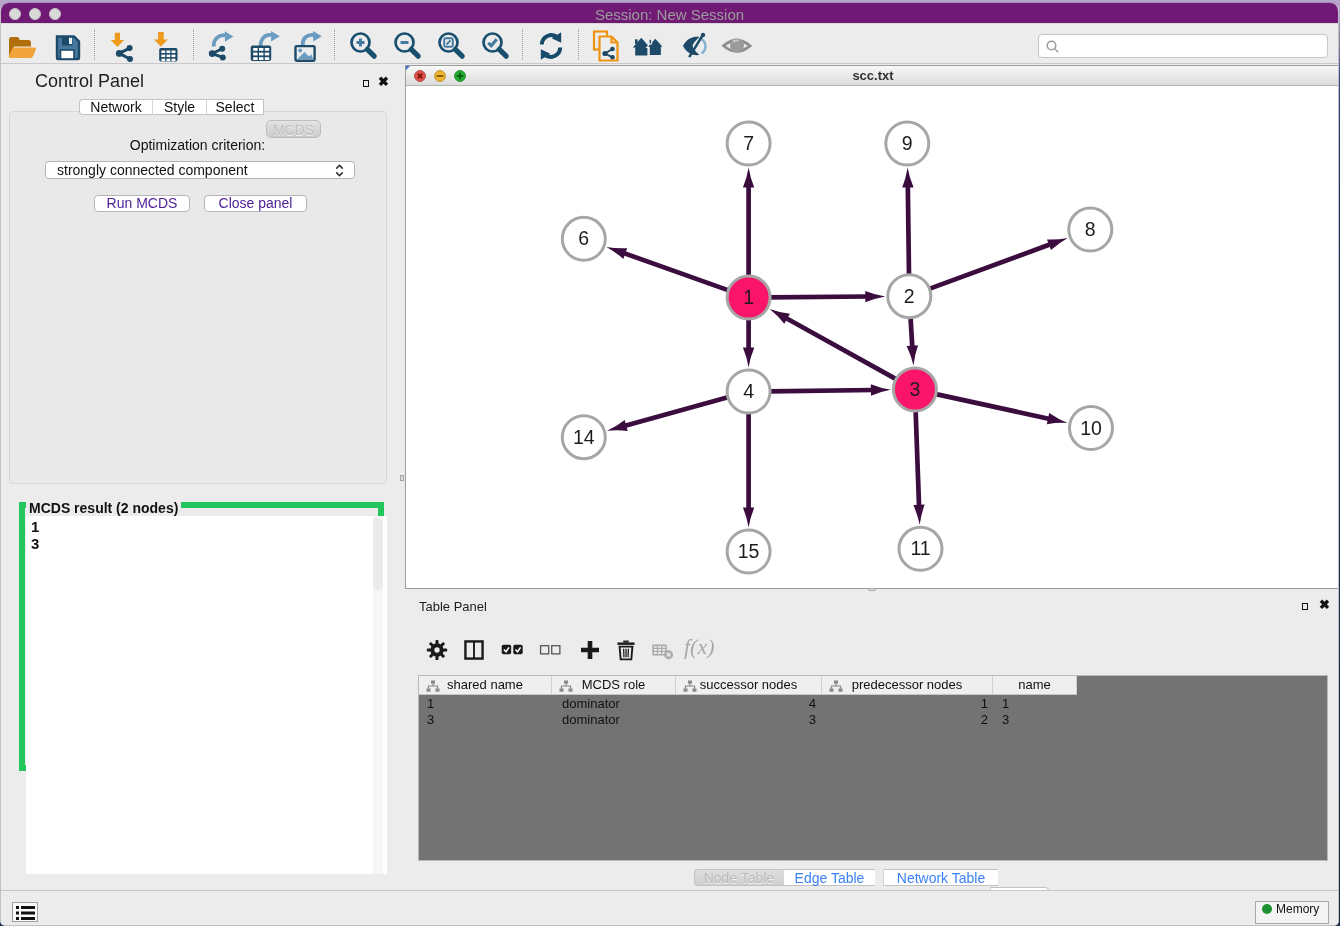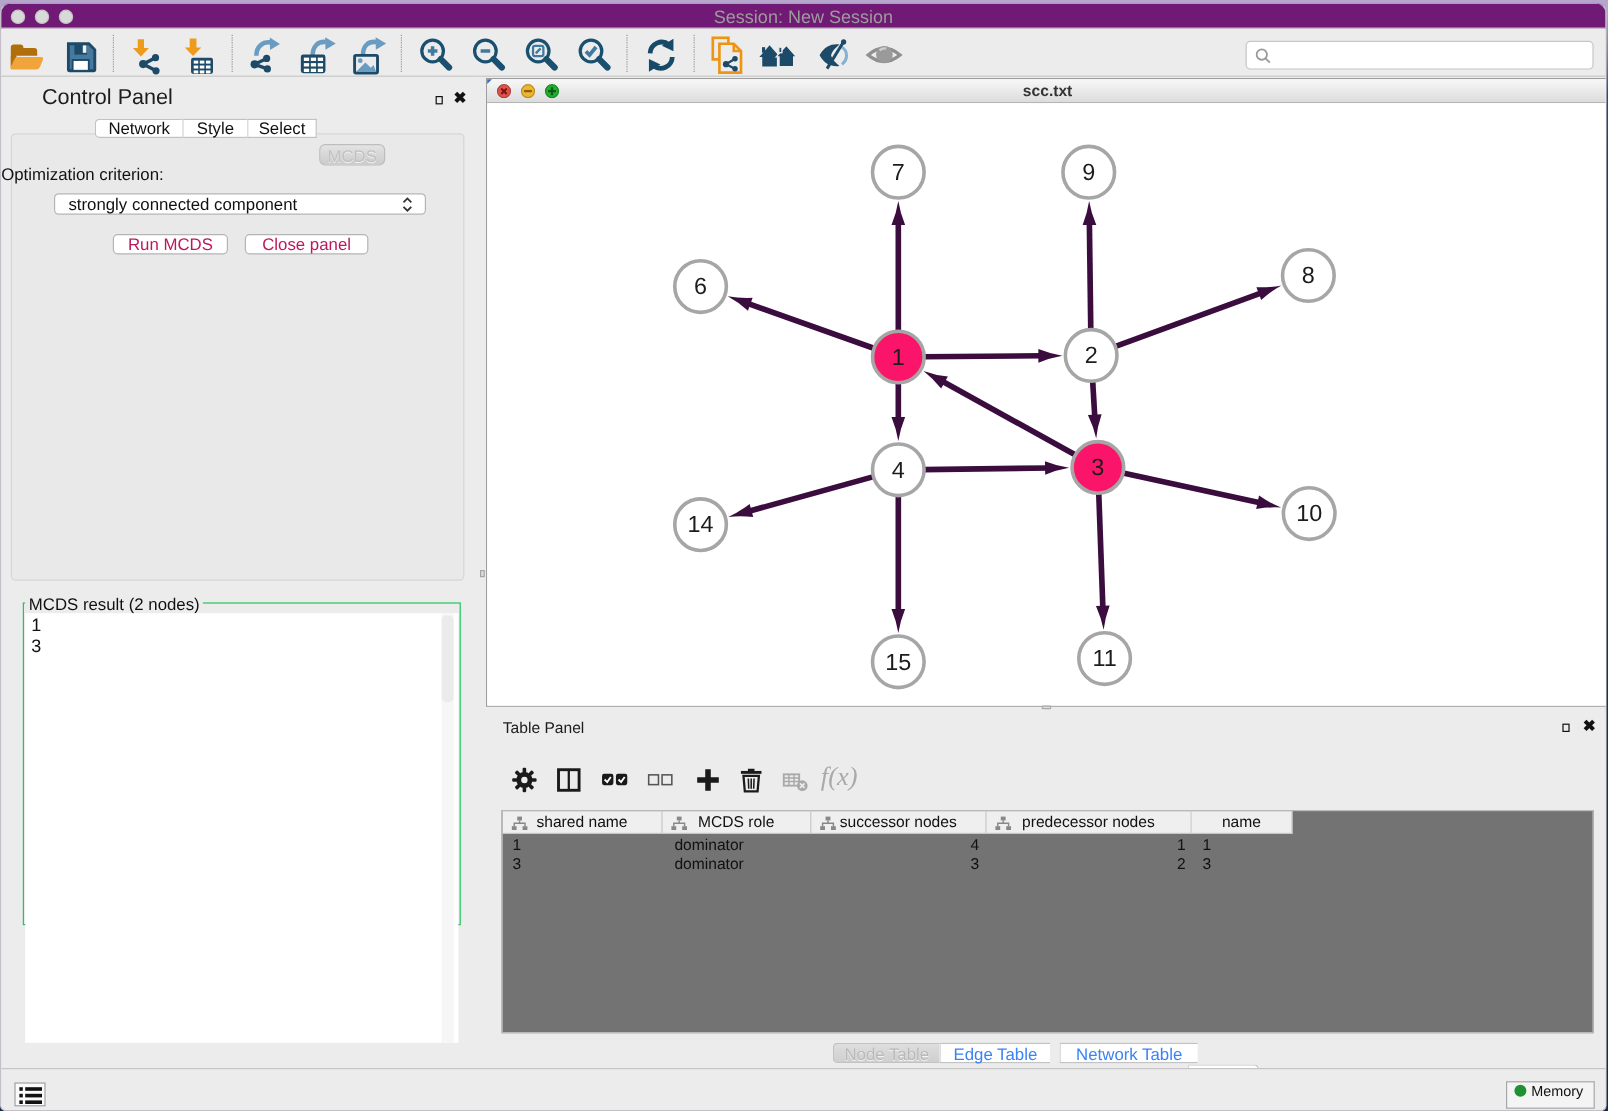--- a/index.html
+++ b/index.html
@@ -15,24 +15,24 @@
 .tbi { position:absolute; top:4px; width:34px; height:34px; overflow:visible; }
 .tbsep { position:absolute; top:4px; height:31px; width:0; border-left:1px dotted #9a9a9a; }
 #searchbox { position:absolute; left:1037px; top:9px; width:290px; height:24px; background:#fff; border:1px solid #c6c6c6; border-radius:4px; }
 
 #cp { position:absolute; left:0; top:62px; width:393px; height:825px; background:#ececec; }
 #cp-title { position:absolute; left:14px; top:6px; font-size:18px; color:#1d1d1d;margin-left:20px; }
 .pan-float { position:absolute; width:6px; height:7px; border:1.4px solid #111; }
 .pan-x { position:absolute; font-size:13px; font-weight:bold; color:#111; }
 .cptab { position:absolute; height:16px; background:#fff; border-top:1px solid #c2c2c2; border-bottom:1px solid #c2c2c2; font-size:14px; color:#111; text-align:center; line-height:15px; }
 #cp-content { position:absolute; left:8px; top:46px; width:378px; height:373px; background:#e9e9e9; border:1px solid #d6d6d6; border-radius:4px; }
-#opt-label { position:absolute; top:72px; width:393px; text-align:left; font-size:14px; color:#111; }
+#opt-label { position:absolute; top:72px; width:393px; text-align:center; font-size:14px; color:#111; }
 #dropdown { position:absolute; left:44px; top:96px; width:310px; height:18px; background:#fff; border:1px solid #b5b5b5; border-radius:4px; font-size:14px; color:#111; line-height:16px; padding-left:11px; }
-.btn { position:absolute; top:130px; height:17px; background:#fff; border:1px solid #b5b5b5; border-radius:4px; font-size:14px; color:#be185d; text-align:center; line-height:15px; }
-#groupbox { position:absolute; left:18px; top:437px; width:365px; height:269px; border:1px solid #22c55e; }
+.btn { position:absolute; top:130px; height:17px; background:#fff; border:1px solid #b5b5b5; border-radius:4px; font-size:14px; color:#4c1d95; text-align:center; line-height:15px; }
+#groupbox { position:absolute; left:18px; top:437px; width:365px; height:269px; border:6px solid #22c55e;font-weight:bold; }
 #groupbox-title { position:absolute; left:1px; top:-8px; background:#ececec; padding:0 3px; font-size:14px; color:#111; }
 #gb-inner { position:absolute; left:1px; top:8px; width:361px; height:358px; background:#fff; }
 #gb-scroll { position:absolute; right:4px; top:0; width:10px; height:358px; background:#f6f6f6; }
 #gb-thumb { position:absolute; right:4px; top:2px; width:10px; height:72px; background:#ebebeb; border-radius:4px; }
 
 #splitter { position:absolute; left:393px; top:62px; width:11px; height:825px; background:#ececec; }
 #split-knob { position:absolute; left:6px; top:410px; width:4px; height:6px; background:#dcdcdc; border:1px solid #a5a5a5; }
 
 #frame { position:absolute; left:404px; top:62px; width:936px; height:524px; border:1px solid #9d9d9d; background:#fff; }
 #frame-title { position:absolute; left:0; top:0; width:100%; height:20px; background:linear-gradient(#f8f8f8,#dcdcdc); border-bottom:1px solid #b5b5b5; }

